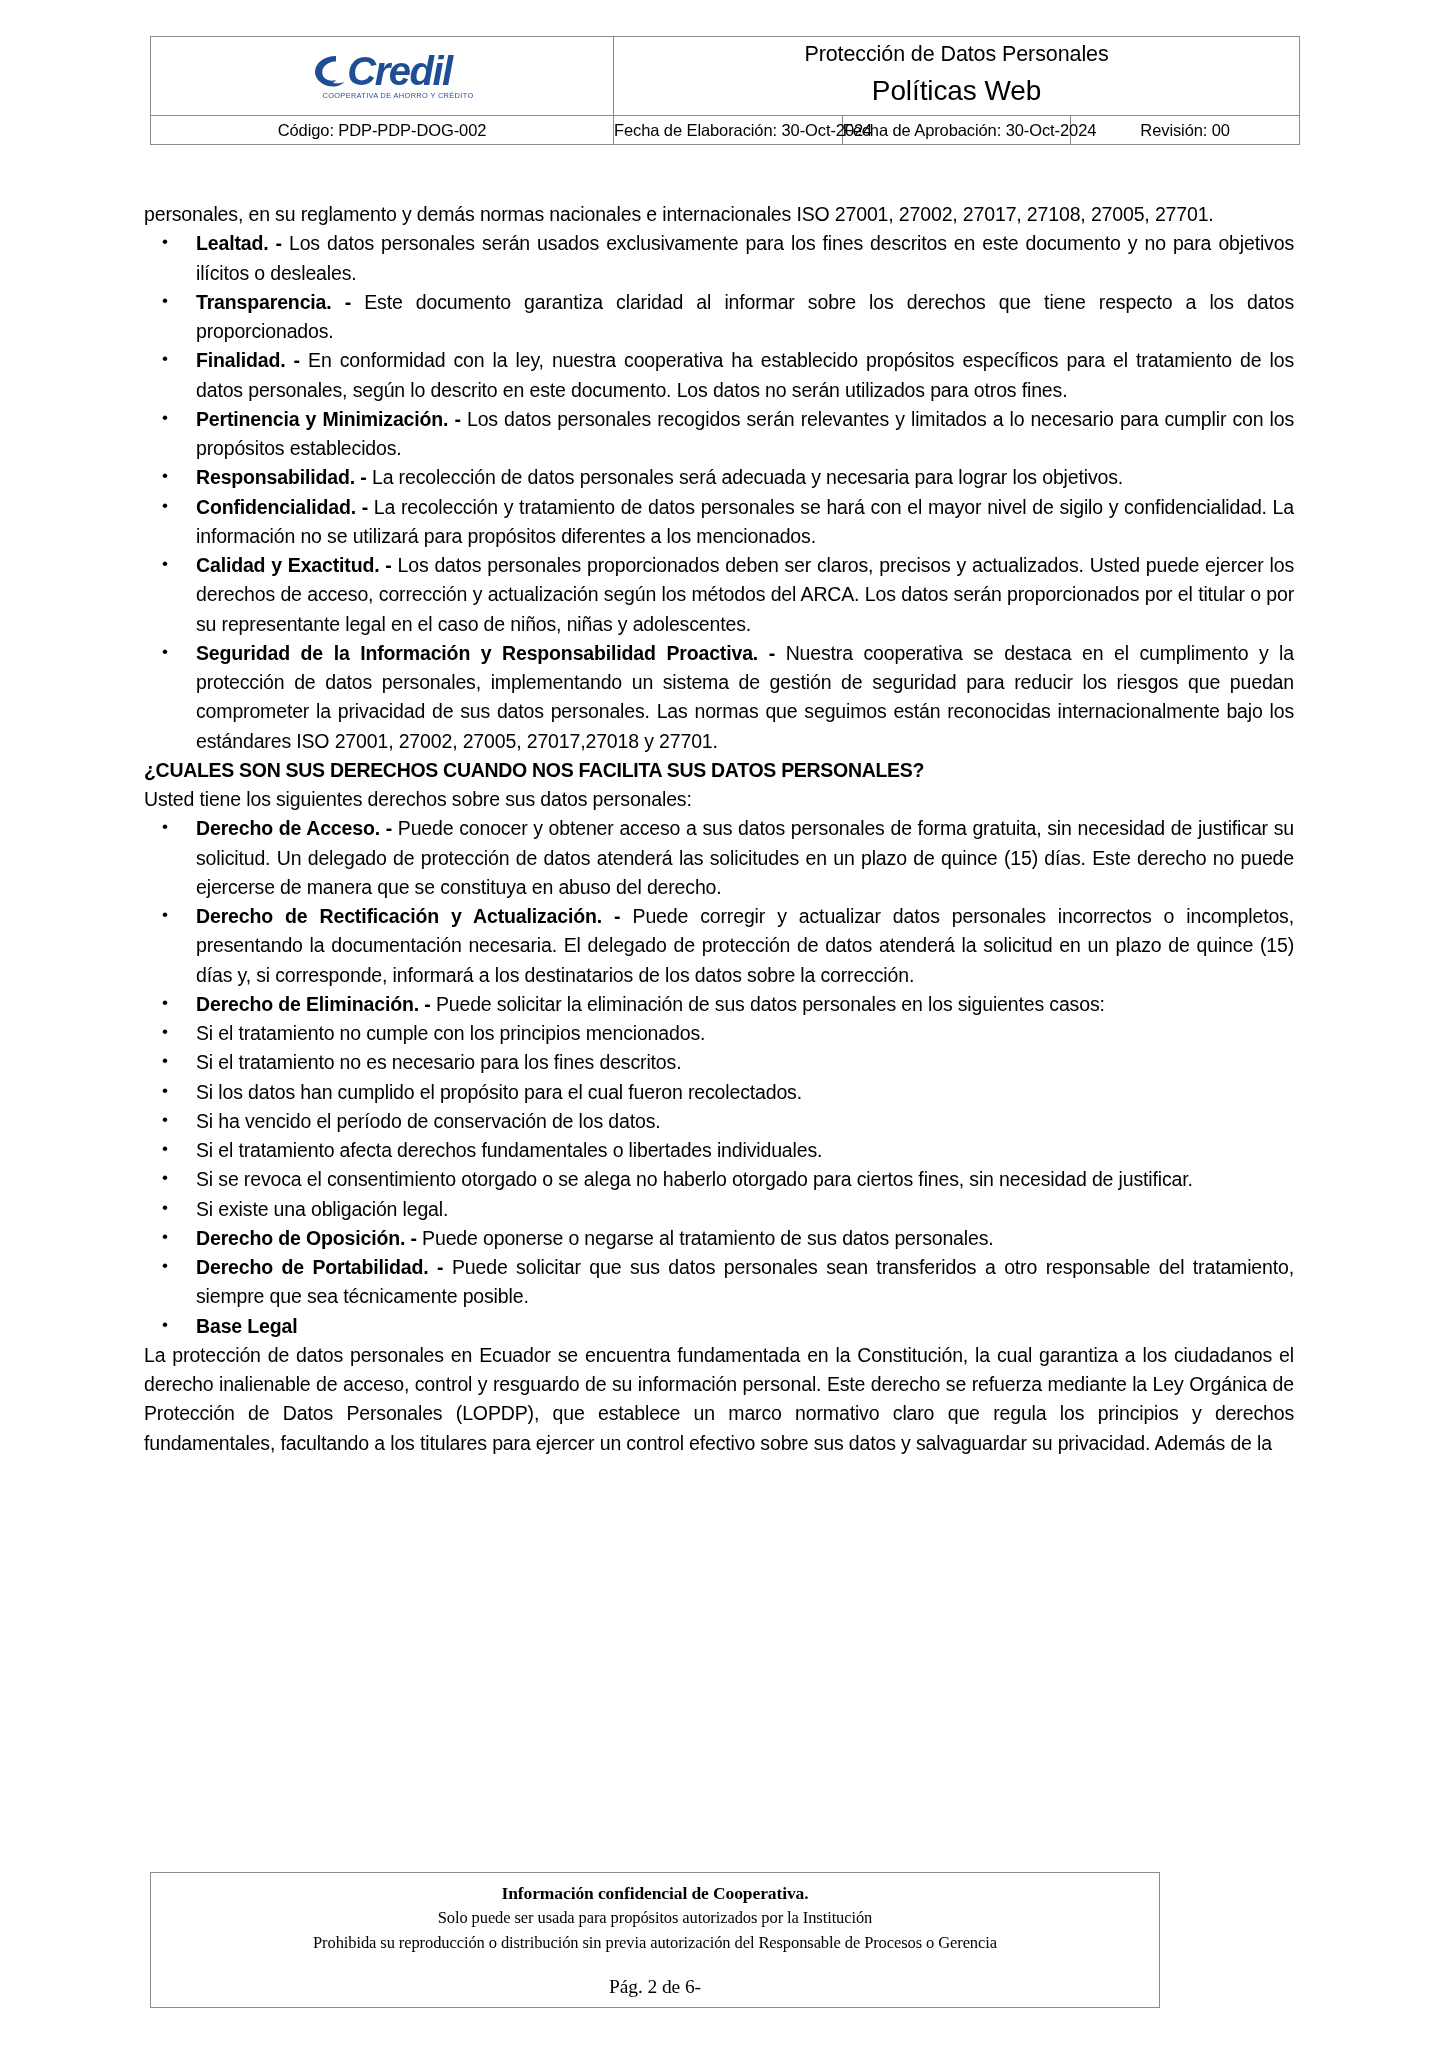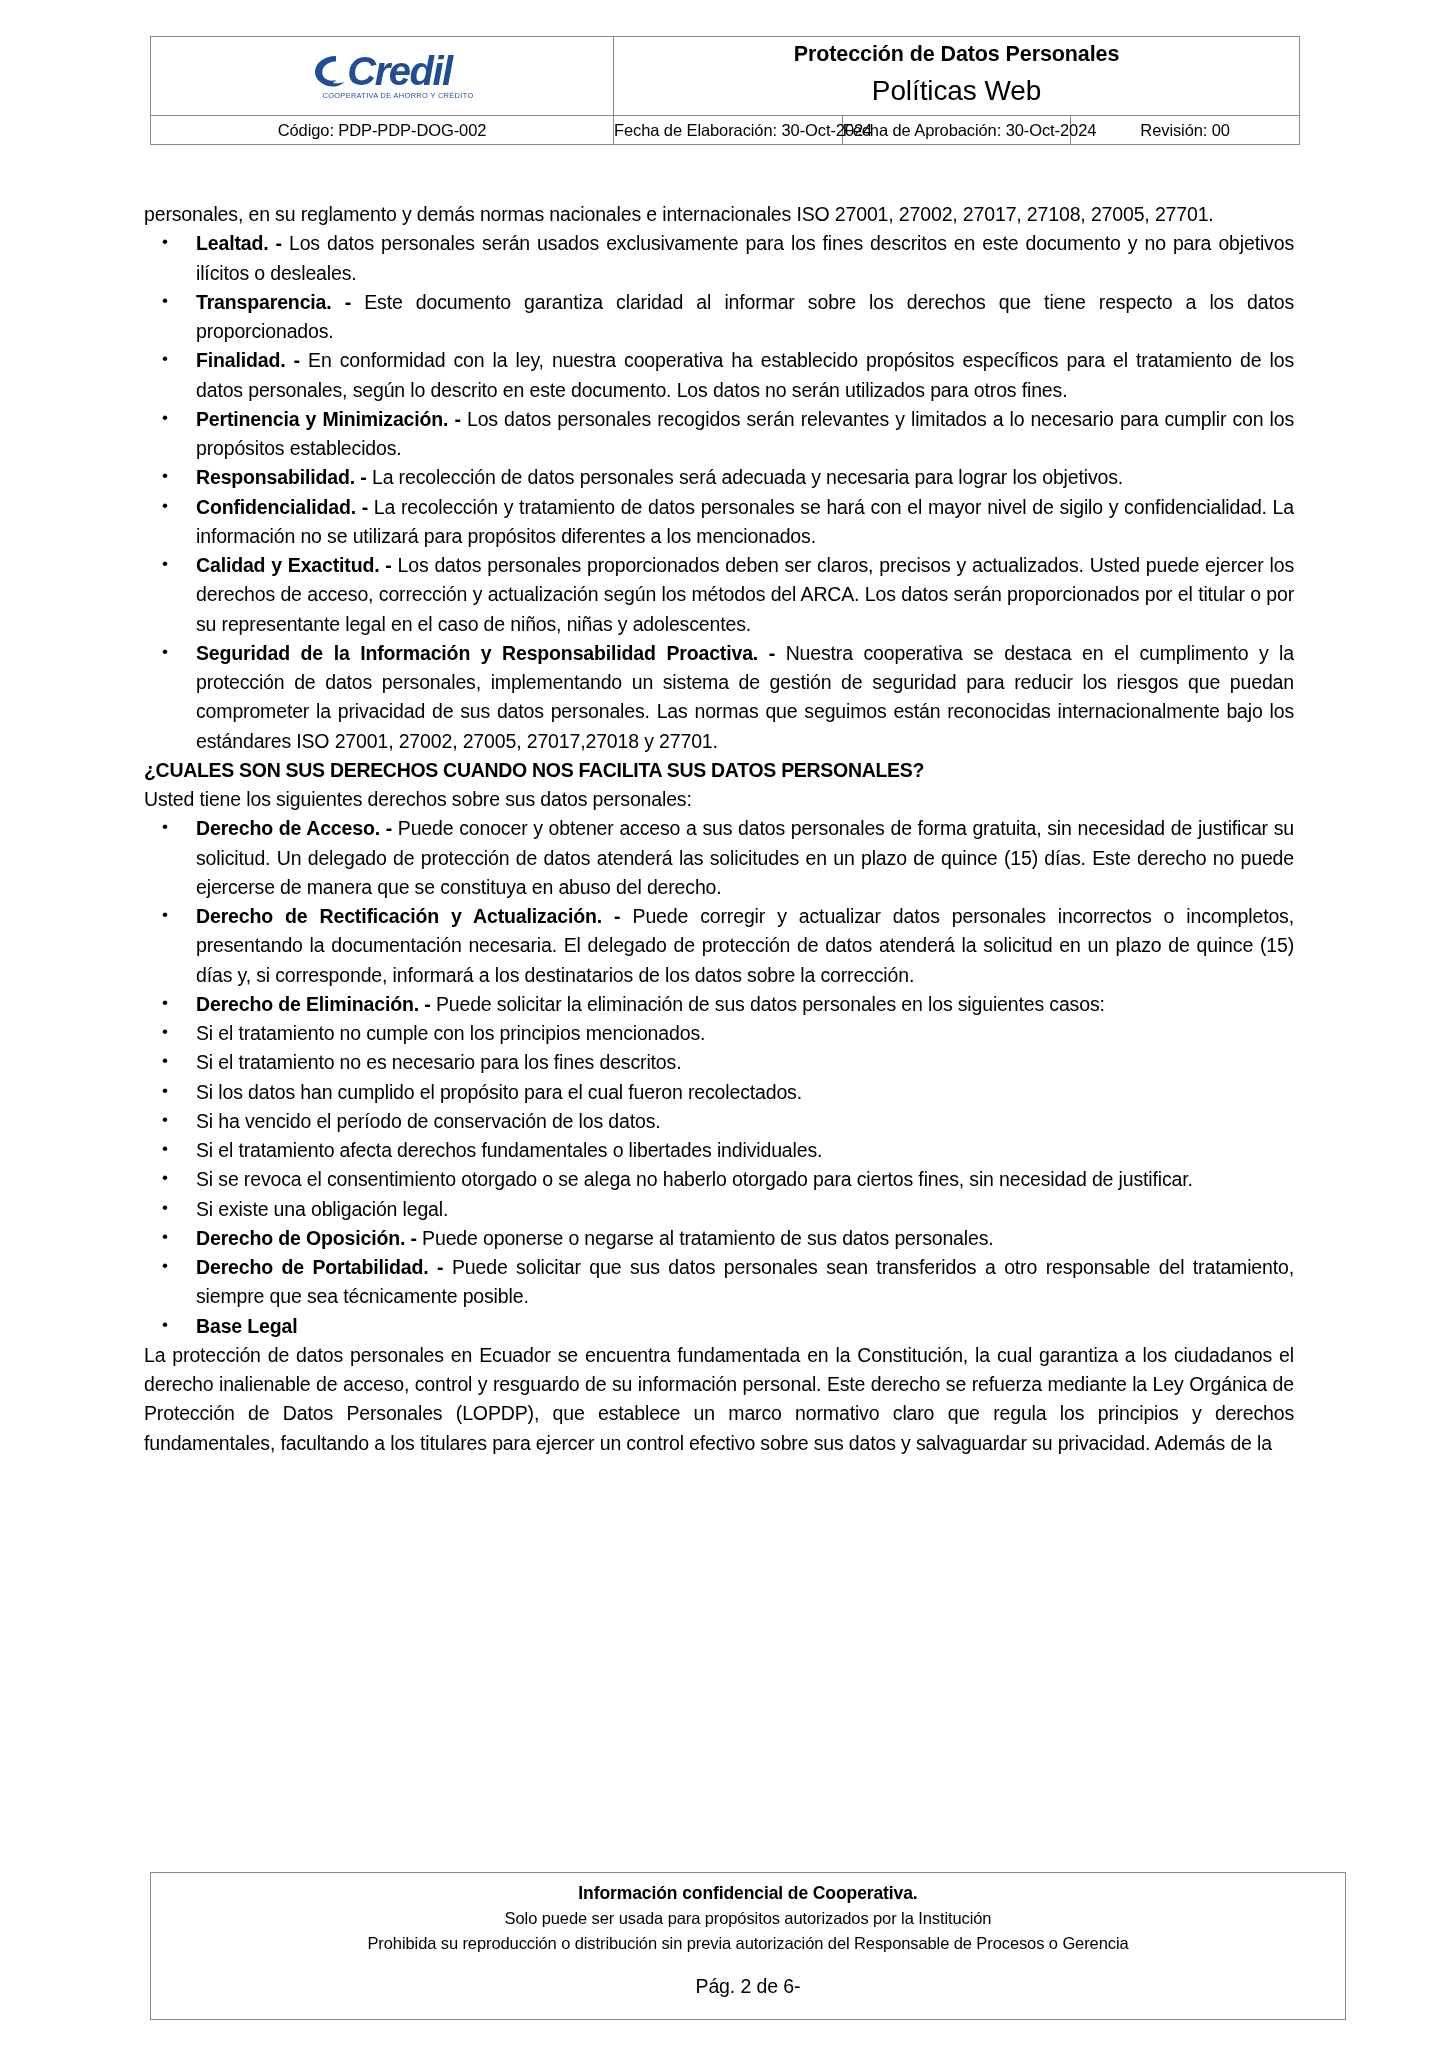--- a/index.html
+++ b/index.html
@@ -43,21 +43,21 @@
     width: 462px;
     height: 78px;
     padding: 4px 0 4px 0;
   }
   .title-cell {
     height: 78px;
     padding: 2px 0;
   }
   .doc-title {
     font-size: 21.5px;
-    font-weight: bold;
+    font-weight: normal;
     line-height: 1.35;
     letter-spacing: -0.1px;
   }
   .doc-subtitle {
     font-size: 28px;
     font-weight: normal;
     line-height: 1.5;
     letter-spacing: -0.1px;
   }
   .meta-cell {
@@ -154,25 +154,26 @@
     font-weight: bold;
     font-size: 19.5px;
     letter-spacing: -0.3px;
   }
 
   
   .footer-box {
     position: absolute;
     left: 150px;
     top: 1872px;
-    width: 1196px;
+    width: 1010px;
     box-sizing: border-box;
     border: 1.6px solid #8a8a8a;
     text-align: center;
-    padding: 8px 6px 18px 6px;
+    padding: 8px 6px 6px 6px;
+    font-family: Liberation Serif, serif;
   }
   .footer-title {
     font-size: 17.5px;
     font-weight: bold;
     line-height: 1.45;
     letter-spacing: -0.1px;
   }
   .footer-line {
     font-size: 16.5px;
     line-height: 1.5;

